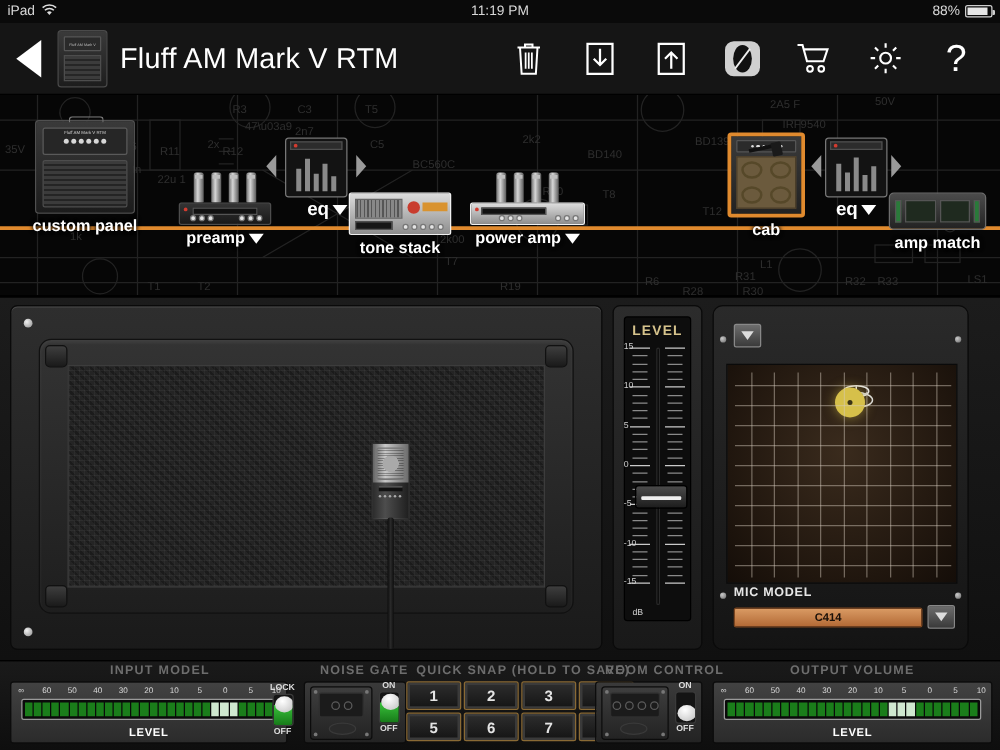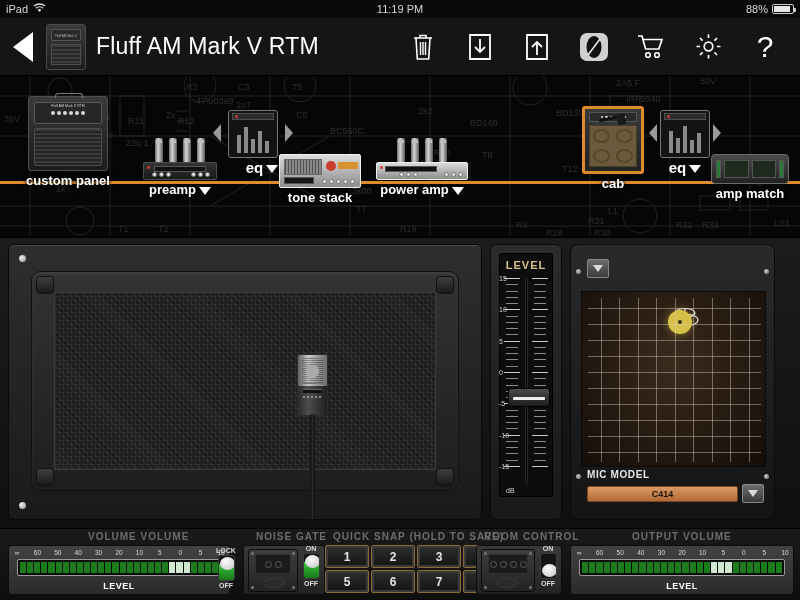--- a/index.html
+++ b/index.html
@@ -683,21 +683,21 @@
         <div class="cmbtn">
             <div class="dn"></div>
           </div>
       </div>
     </div>
   </div>
 </div>
 
 <div id="bottom">
 
-  <div class="secttl" style="left:88px">VOLUME VOLUME</div>
+  <div class="secttl" style="left:88px">INPUT MODEL</div>
   <div class="vm-wrap" id="in-vm" style="left:8px;width:222px;">
     <div class="vm-scale">
         <span style="left: 0%;">∞</span>
         <span style="left: 10%;">60</span>
         <span style="left: 20%;">50</span>
         <span style="left: 30%;">40</span>
         <span style="left: 40%;">30</span>
         <span style="left: 50%;">20</span>
         <span style="left: 60%;">10</span>
         <span style="left: 70%;">5</span>

